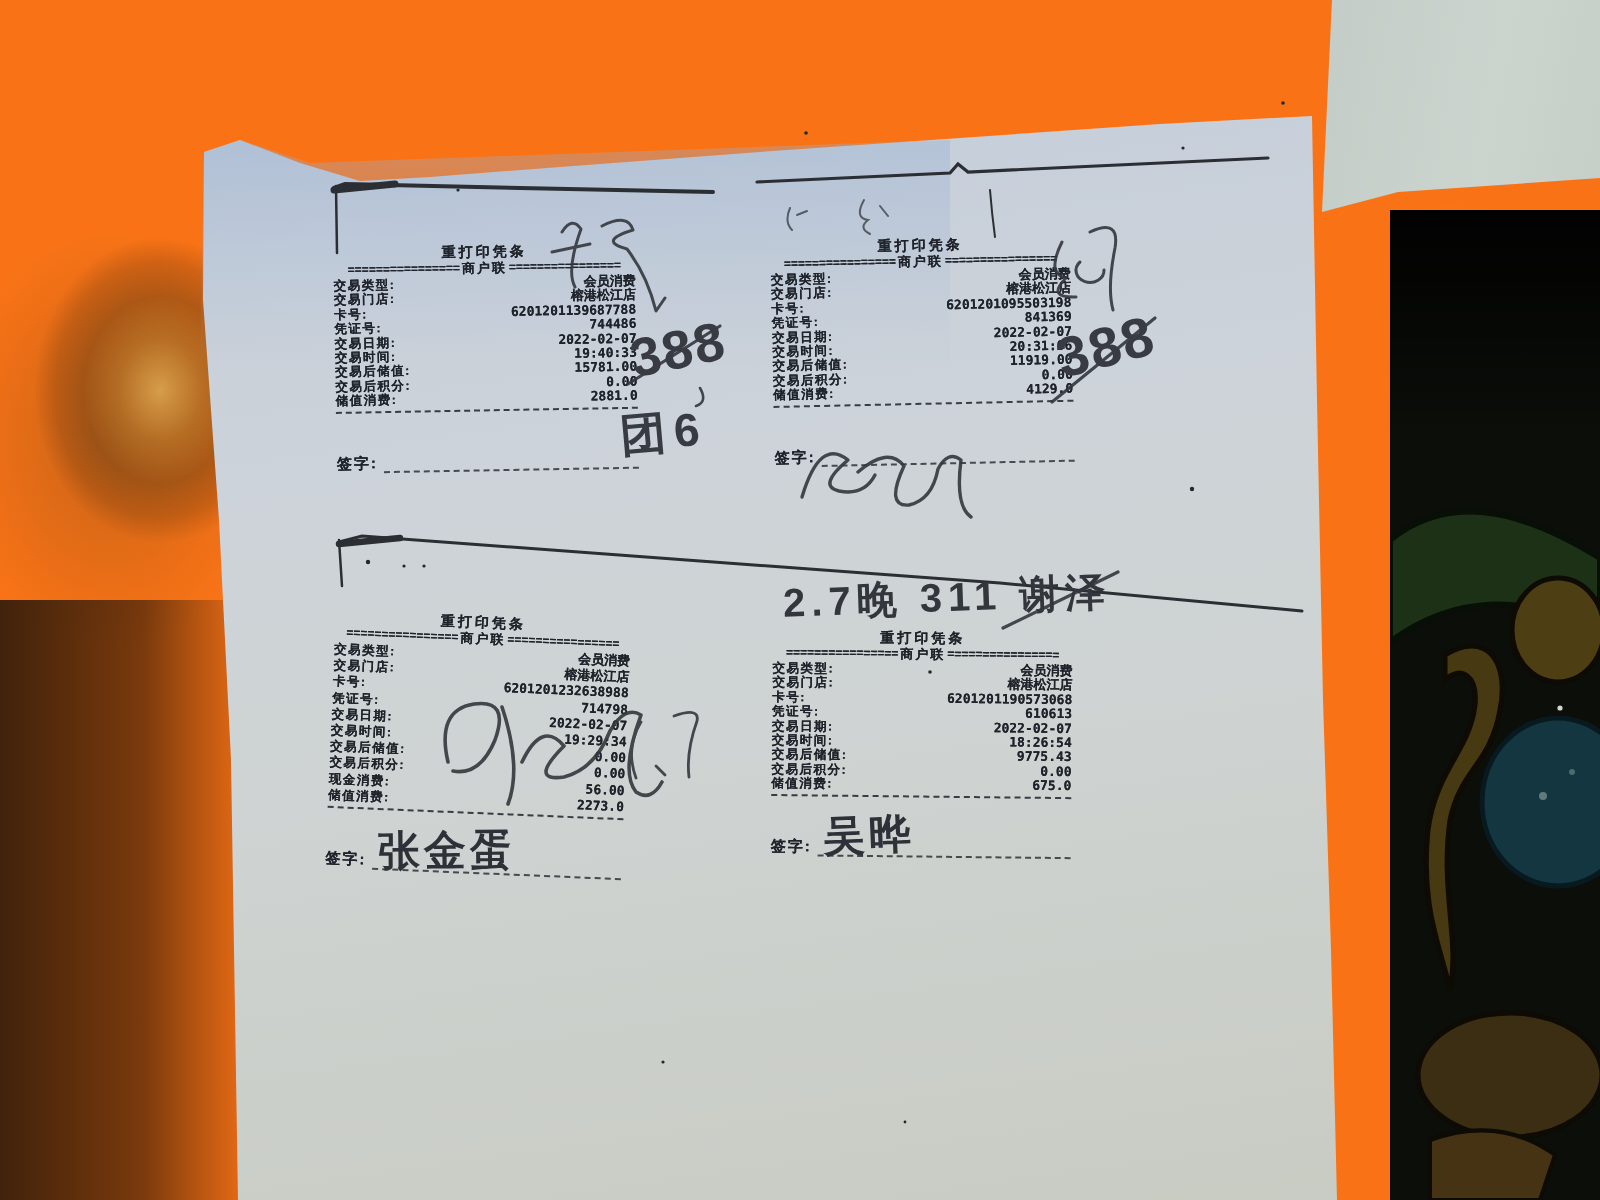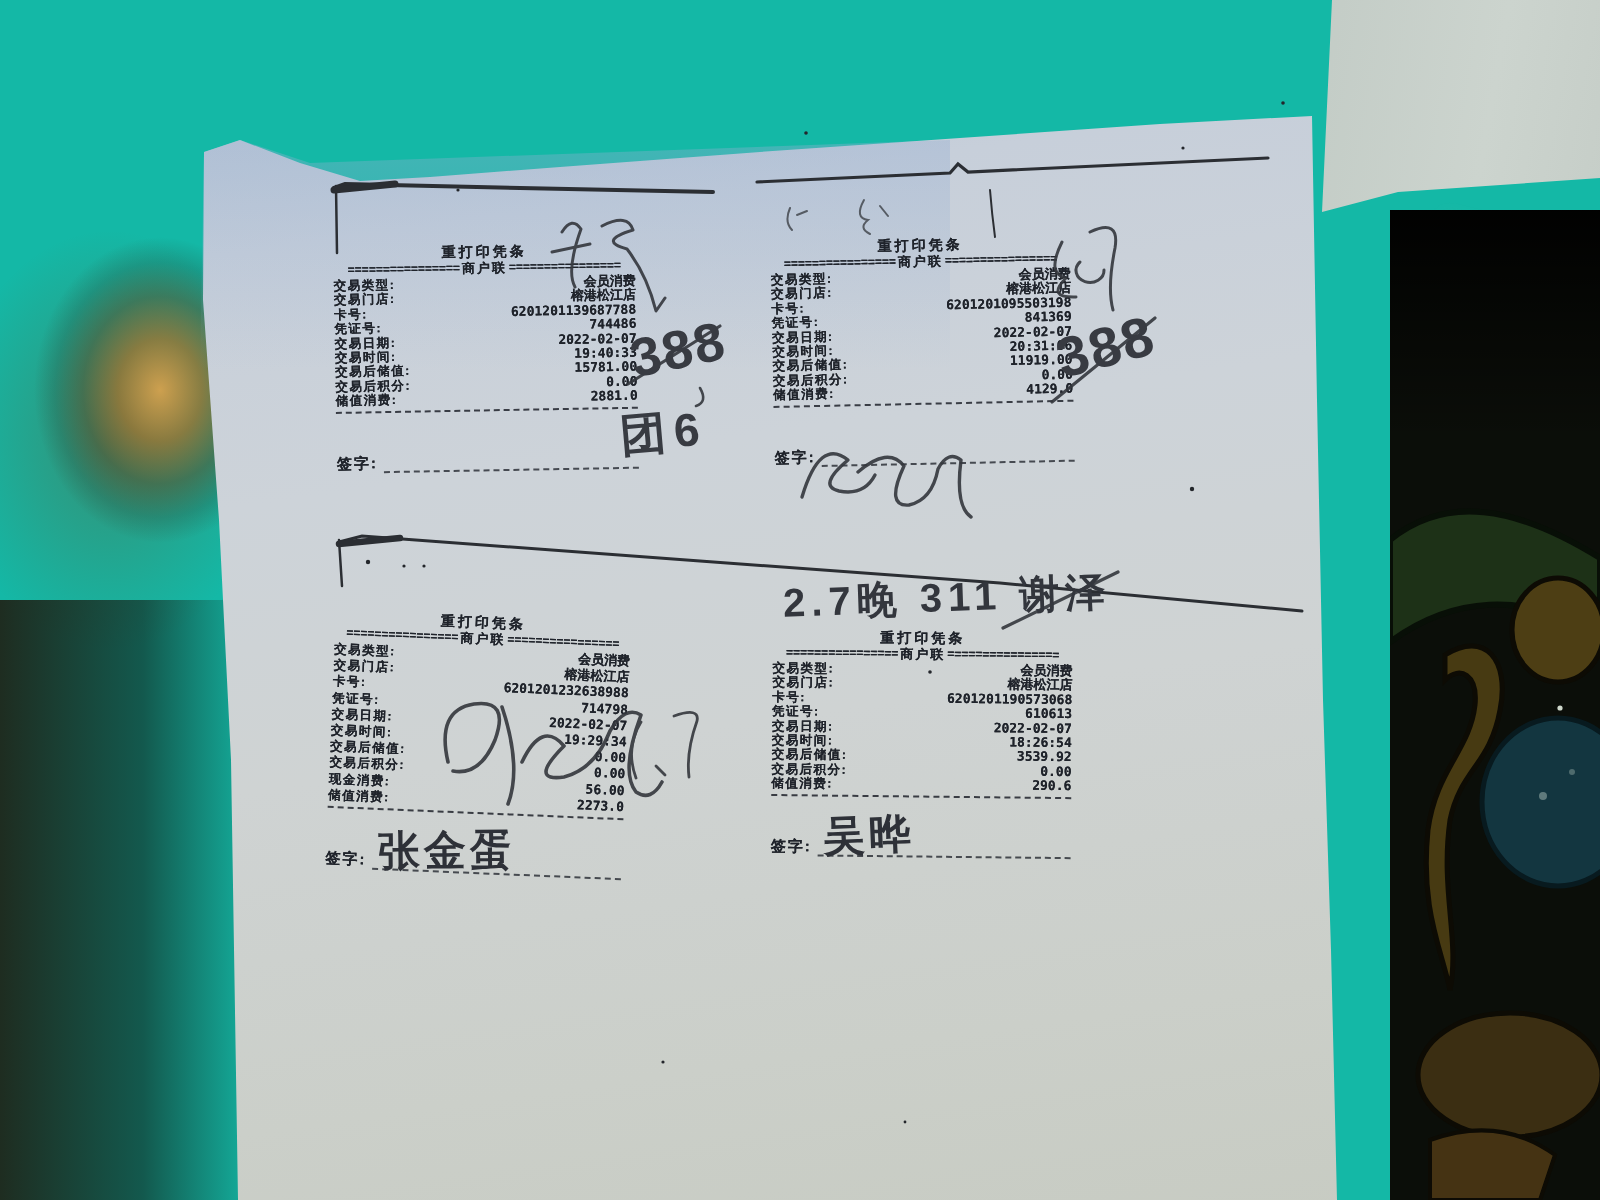--- a/index.html
+++ b/index.html
@@ -1,16 +1,16 @@
 <!DOCTYPE html>
 <html><head>
 <meta charset="utf-8">
 <style>
   html,body{margin:0;padding:0;background:#000;}
-  .scene{position:relative;width:1600px;height:1200px;background:#14b8a6;overflow:hidden;
+  .scene{position:relative;width:1600px;height:1200px;background:#f97316;overflow:hidden;
          font-family:"Liberation Sans","DejaVu Sans",sans-serif;}
   
   .wood-glow{position:absolute;left:0;top:140px;width:300px;height:580px;z-index:1;
     background:
       radial-gradient(ellipse 140px 170px at 160px 250px, rgba(214,160,76,.95) 0%, rgba(168,110,40,.75) 30%, rgba(98,60,20,.45) 55%, rgba(42,26,9,.18) 75%, transparent 90%),
       radial-gradient(ellipse 230px 300px at 110px 300px, rgba(112,70,26,.35) 0%, transparent 70%);}
   .wood-dark{position:absolute;left:0;top:600px;width:260px;height:600px;z-index:1;
     background:linear-gradient(90deg, rgba(32,20,9,.85) 0%, rgba(18,11,5,.55) 55%, transparent 100%);}
   .paper{position:absolute;left:0;top:0;width:1600px;height:1200px;z-index:2;
     clip-path:polygon(204px 152px,240px 140px,300px 163px,360px 181px,430px 177px,560px 167px,760px 152px,960px 138px,1160px 124px,1312px 116px,1317px 400px,1323px 700px,1331px 950px,1337px 1200px,238px 1200px,231px 760px,219px 520px,203px 300px);
@@ -277,29 +277,29 @@
         <div class="r-row">
           <span class="r-label">交易日期:</span>
           <span class="r-value">2022-02-07</span>
         </div>
         <div class="r-row">
           <span class="r-label">交易时间:</span>
           <span class="r-value">18:26:54</span>
         </div>
         <div class="r-row">
           <span class="r-label">交易后储值:</span>
-          <span class="r-value">3539.92</span>
+          <span class="r-value">9775.43</span>
         </div>
         <div class="r-row">
           <span class="r-label">交易后积分:</span>
           <span class="r-value">0.00</span>
         </div>
         <div class="r-row">
           <span class="r-label">储值消费:</span>
-          <span class="r-value">290.6</span>
+          <span class="r-value">675.0</span>
         </div>
       </div>
     <div class="r-endline"></div>
     <div class="r-sign">
       <span class="r-sign-label">签字:</span>
       <span class="r-sign-line"></span>
       <span class="r-signature">吴晔</span>
     </div>
   </div>
 

